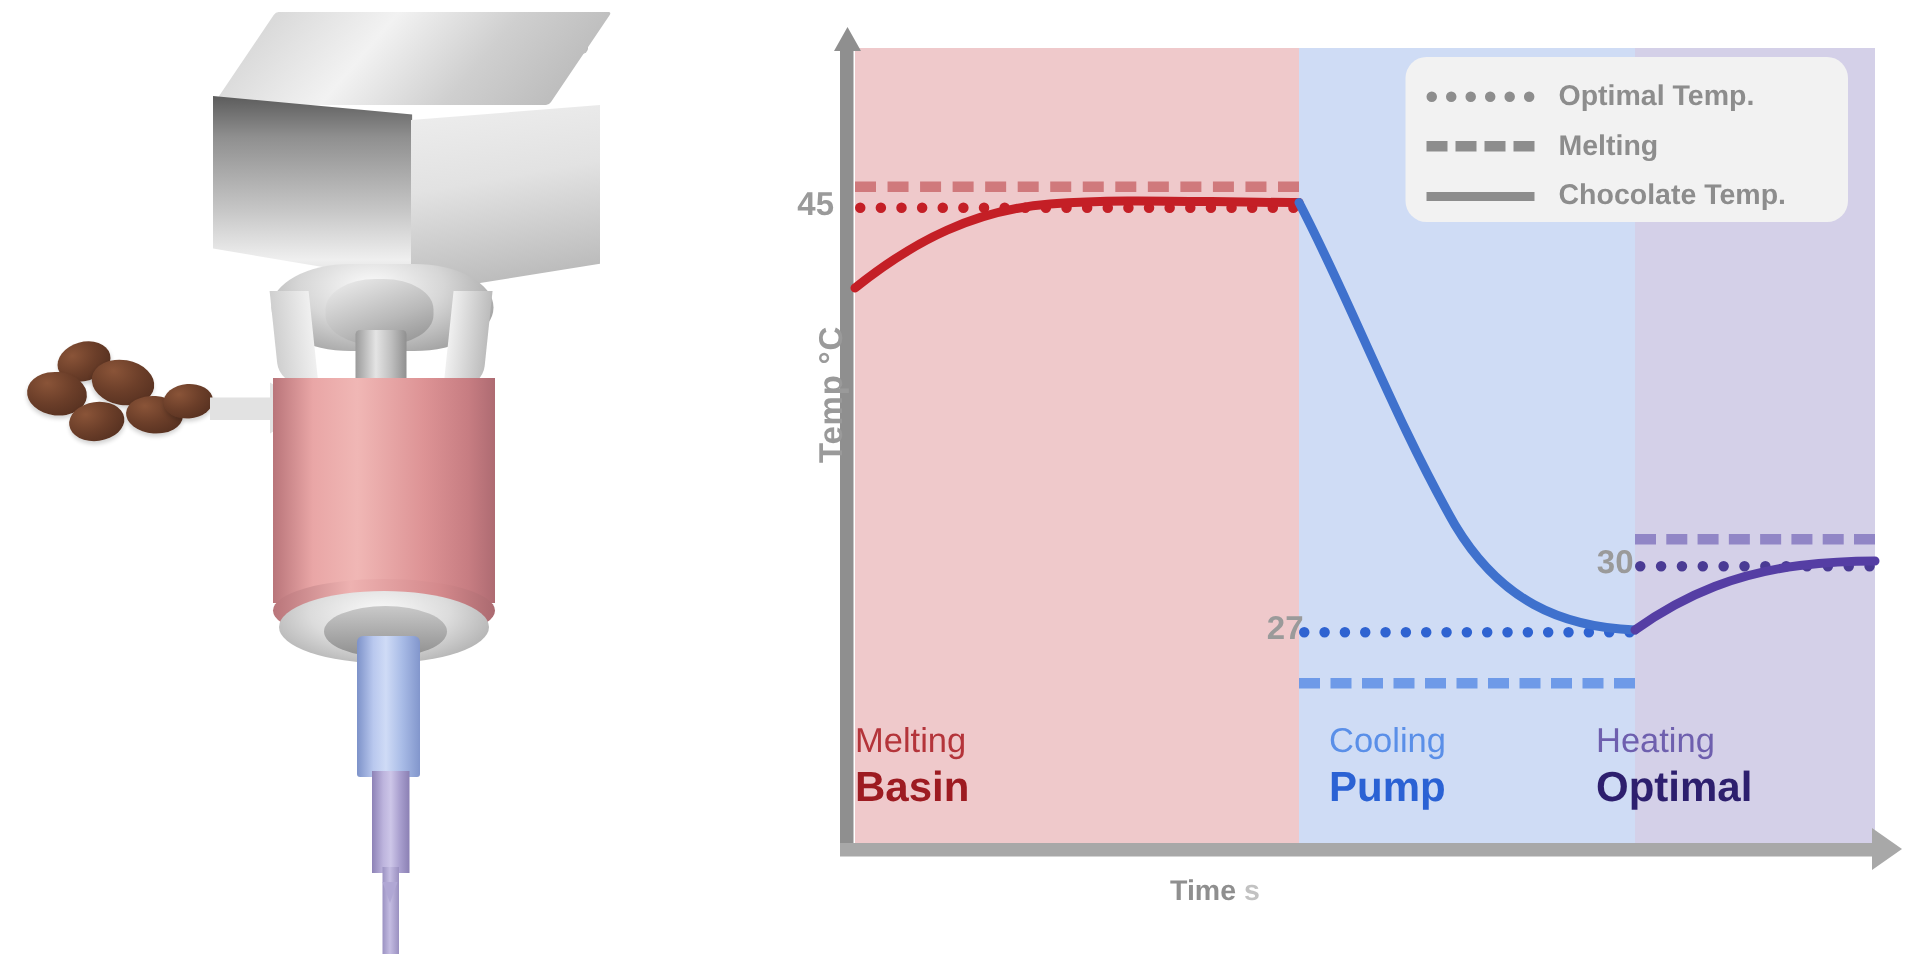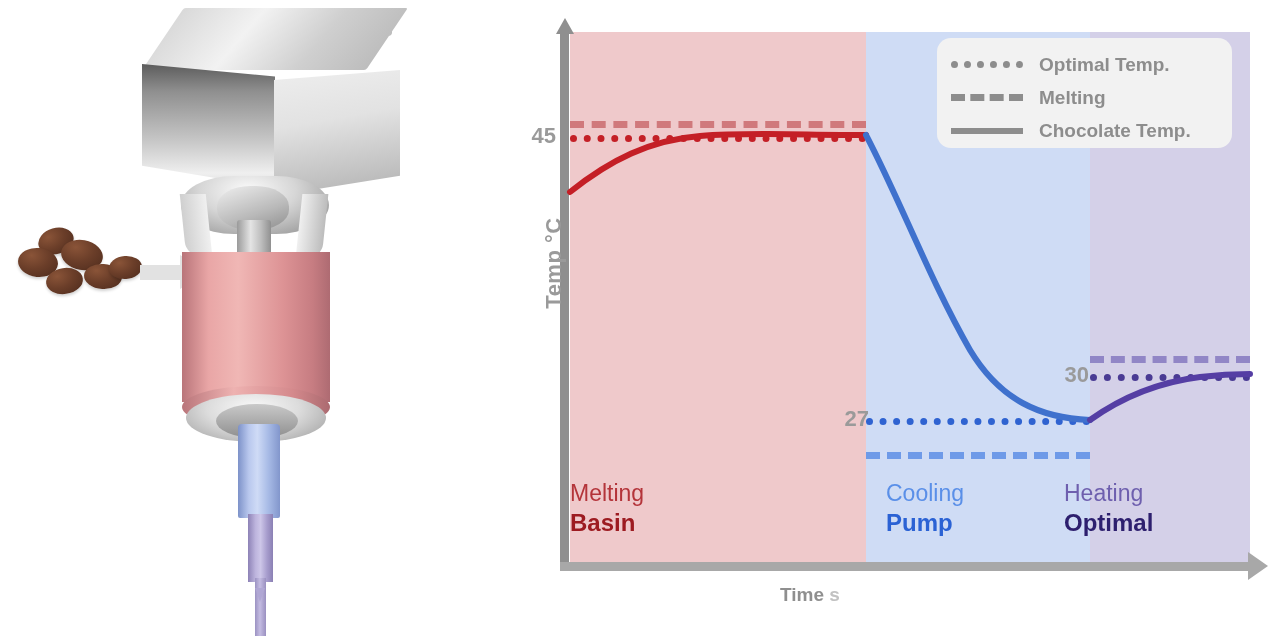--- a/index.html
+++ b/index.html
@@ -109,21 +109,21 @@
 
   .legend{position:absolute;left:437px;top:38px;width:295px;height:110px;
      background:#f2f2f2;border-radius:14px;padding:10px 0 0 0;box-sizing:border-box;}
   .leg-row{display:flex;align-items:center;height:33px;padding-left:14px;}
   .leg-sample{width:72px;height:0;margin-right:16px;}
   .leg-label{font-size:19px;font-weight:bold;color:#8d8d8d;}
 
   .zlabels{position:absolute;left:70px;top:480px;width:680px;height:80px;}
   .zlab{position:absolute;text-align:left;}
   .zlab .top{font-size:23px;}
-  .zlab .bot{font-size:24px;font-weight:bold;margin-top:2px;}
+  .zlab .bot{font-size:28px;font-weight:bold;margin-top:2px;}
   .zl-melt{left:0;width:296px;}
   .zl-cool{left:296px;width:224px;margin-left:20px;}
   .zl-heat{left:494px;width:160px;}
 </style>
 </head>
 <body>
 
 <div id="root">
 
   <div id="render">

